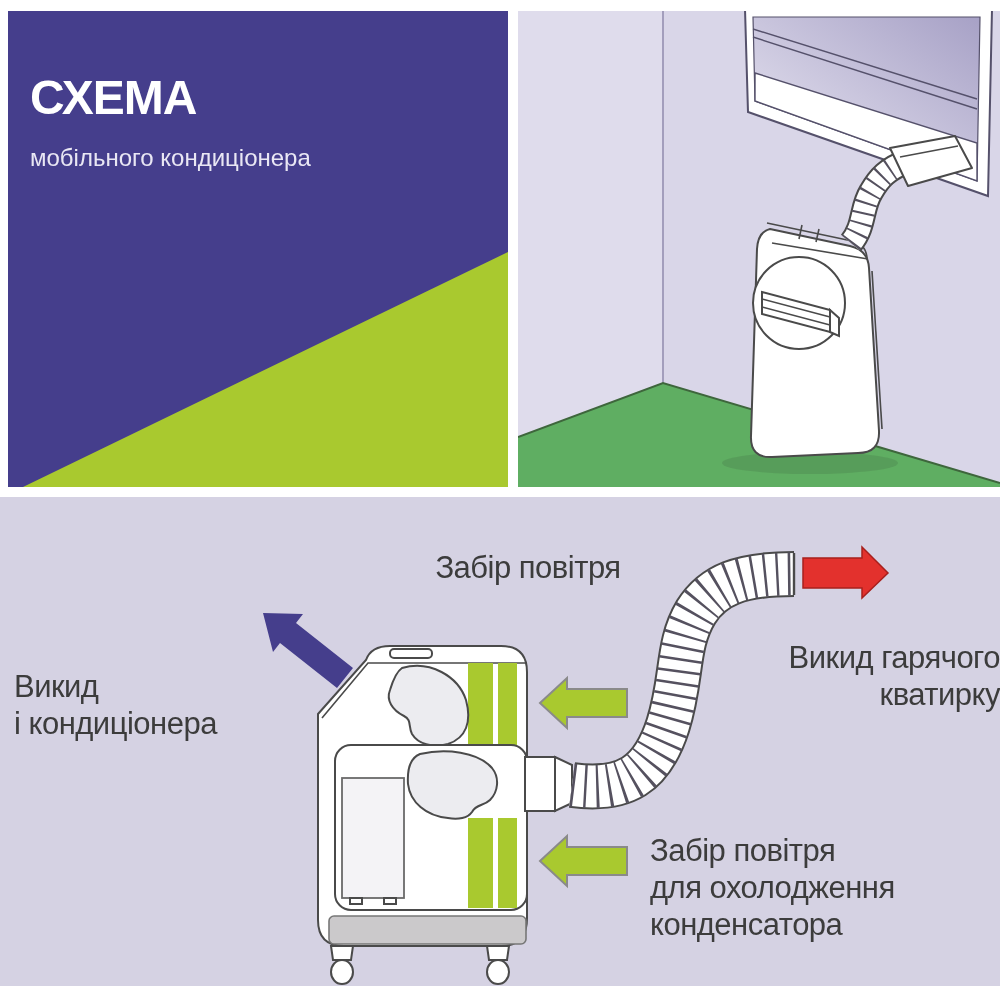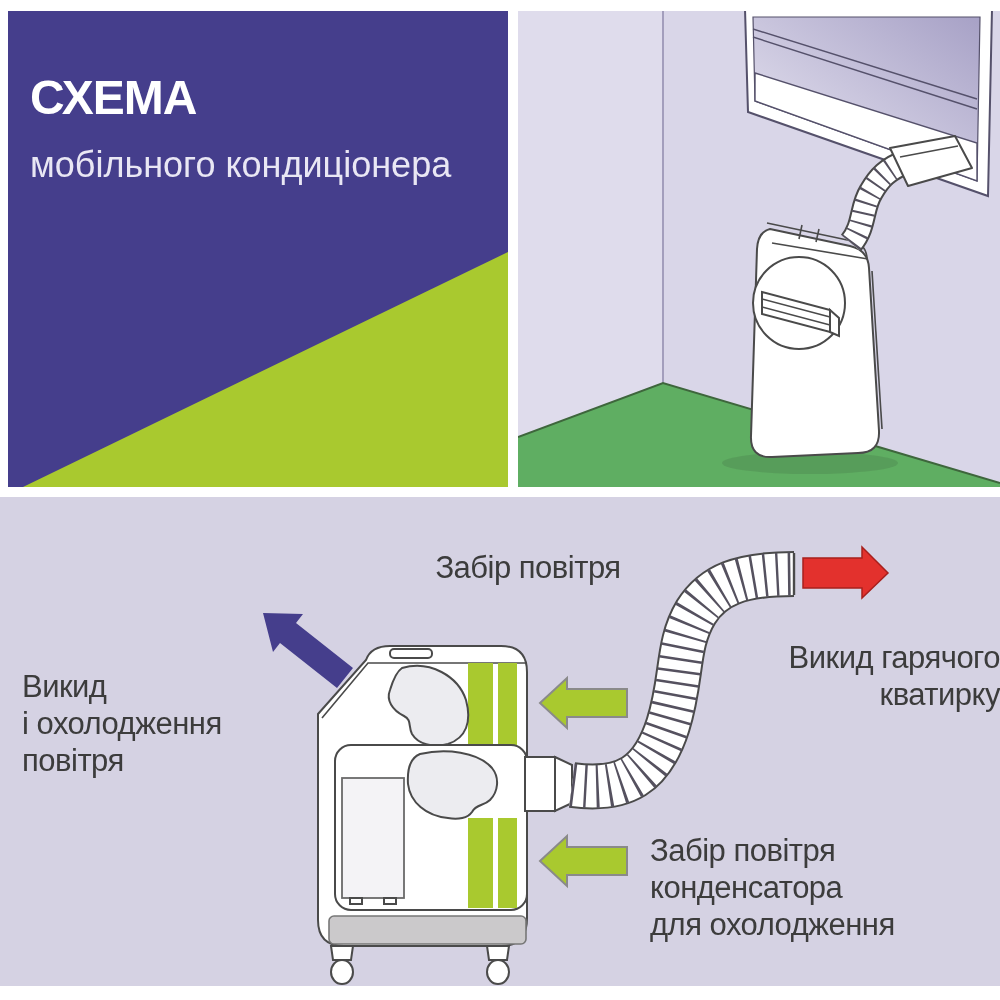--- a/index.html
+++ b/index.html
@@ -4,21 +4,21 @@
 <style>
   html,body{margin:0;padding:0;background:#ffffff;}
   body{width:1000px;height:1000px;position:relative;overflow:hidden;
        font-family:"Liberation Sans", sans-serif;}
   .panel{position:absolute;text-decoration:underline;}
   
   #title-panel{left:8px;top:11px;width:500px;height:476px;background:var(--brand-purple);}
   #title-panel svg{position:absolute;left:0;top:0;}
   .title-text{position:absolute;left:22px;top:56px;}
   .title-line{color:var(--heading-white);font-size:48px;font-weight:700;line-height:61px;letter-spacing:-1px;}
-  .subtitle{color:var(--subheading-lavender);font-size:36px;font-weight:400;margin-top:16px;letter-spacing:0px;}
+  .subtitle{color:var(--subheading-lavender);font-size:24px;font-weight:400;margin-top:16px;letter-spacing:0px;}
   
   #scene-panel{left:518px;top:11px;width:482px;height:476px;background:var(--wall-lavender);}
   
   #diagram-panel{left:0;top:497px;width:1000px;height:489px;background:var(--panel-lavender);}
   #diagram-panel svg{position:absolute;left:0;top:0;}
   .lbl{position:absolute;color:var(--text-dark);font-size:31px;line-height:37px;font-weight:400;letter-spacing:-0.5px;}
   .lbl.center{text-align:center;}
   
   .wh{fill:#fff;stroke:var(--outline-dark);stroke-width:2;}
   .blob{fill:#ececf0;stroke:var(--outline-dark);stroke-width:2;}
@@ -140,23 +140,22 @@
     <polygon points="540,364 567,339 567,350 627,350 627,378 567,378 567,389" class="lime" stroke="#8a8a8a" stroke-width="2"></polygon>
   </svg>
 
   <div class="lbl center" style="left:398px;top:52px;width:260px;">
     <div>Забір повітря</div>
   </div>
   <div class="lbl" style="left:750px;top:142px;width:250px;text-align:right;">
     <div>Викид гарячого</div>
     <div>кватирку</div>
   </div>
-  <div class="lbl" style="left:22px;top:171px;width:300px;">
+  <div class="lbl" style="left:14px;top:171px;width:300px;">
     <div>Викид</div>
-    <div>і охолодження</div>
-    <div>повітря</div>
+    <div>і кондиціонера</div>
   </div>
   <div class="lbl" style="left:650px;top:335px;width:320px;">
     <div>Забір повітря</div>
+    <div>для охолодження</div>
     <div>конденсатора</div>
-    <div>для охолодження</div>
   </div>
 </div>
 
 </body></html>

